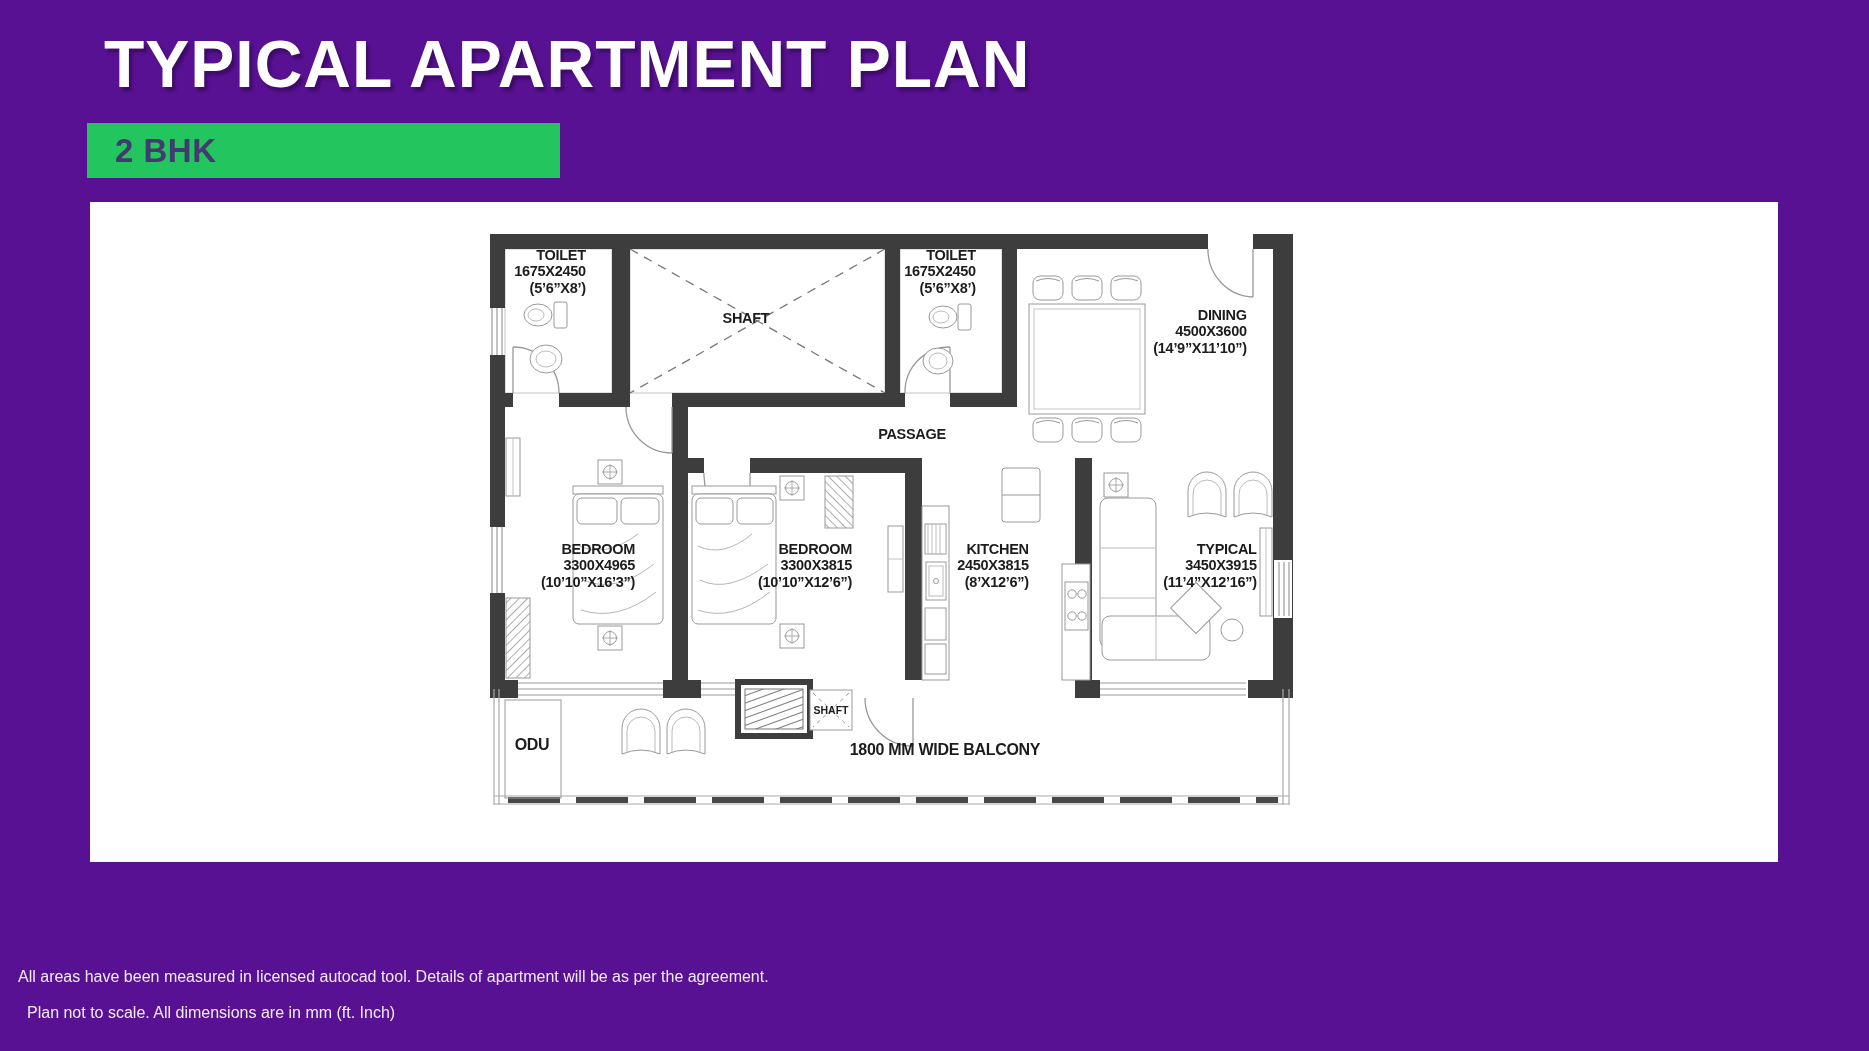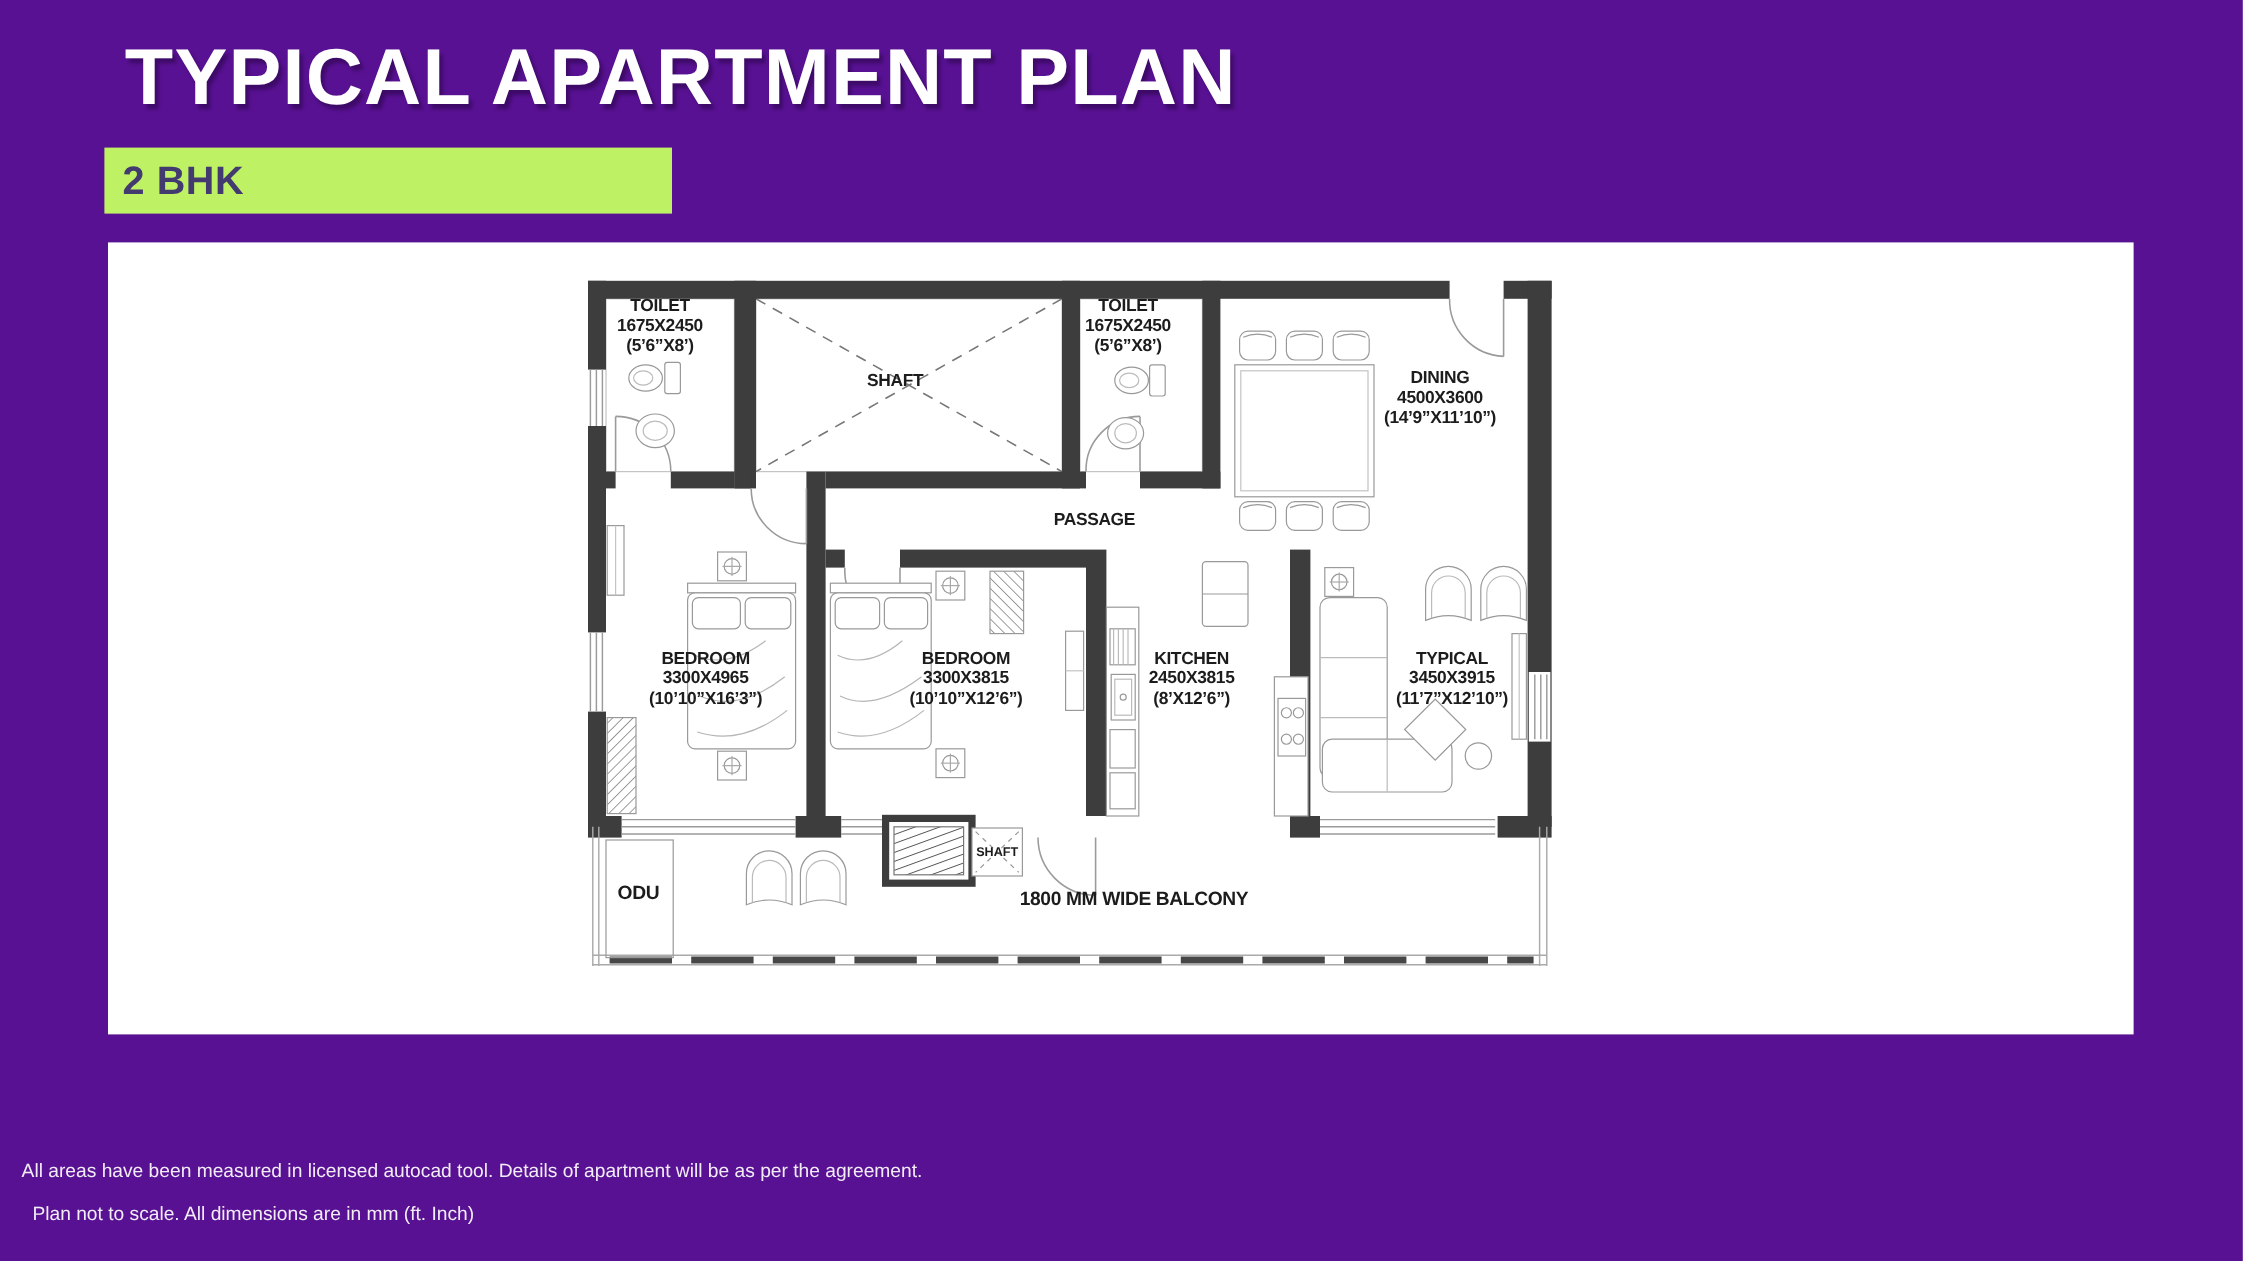--- a/index.html
+++ b/index.html
@@ -8,35 +8,35 @@
     background:#581192;
     font-family:"Liberation Sans",sans-serif;
   }
   .page-title{
     position:absolute;left:104px;top:26px;
     font-size:66px;font-weight:800;letter-spacing:1px;color:#ffffff;
     text-shadow:3px 4px 3px rgba(30,5,55,.45);
   }
   .unit-box{
     position:absolute;left:87px;top:123px;width:473px;height:55px;
-    background:#bef264;display:flex;align-items:center;
-    padding-left:15px;box-sizing:border-box;
+    background:#22c55e;display:flex;align-items:center;
+    padding-left:28px;box-sizing:border-box;
   }
   .unit-box .unit-label{
     font-size:33px;font-weight:700;color:#433a70;letter-spacing:.5px;
   }
   .panel{
     position:absolute;left:90px;top:202px;width:1688px;height:660px;
     background:#ffffff;
   }
   .plan-wrap{position:absolute;left:488px;top:230px;width:828px;height:582px;}
   .plan-wrap svg{position:absolute;left:0;top:0;}
   .rlabel{
     position:absolute;transform:translate(-50%,-50%);
-    text-align:center;color:#1c1c1c;white-space:nowrap;
+    text-align:right;color:#1c1c1c;white-space:nowrap;
     font-size:14.5px;font-weight:700;line-height:1.13;letter-spacing:-.3px;
   }
   .rlabel.small{font-size:10.5px;letter-spacing:0;}
   .rlabel.mid{font-size:16px;}
   .footnote{
     position:absolute;color:#f2ecf7;font-size:16px;
   }
   .fn1{left:18px;top:968px;}
   .fn2{left:27px;top:1004px;text-align:center;}
 </style>
@@ -311,21 +311,21 @@
       <div>(10’10”X12’6”)</div>
   </div>
   <div class="rlabel" style="left:505px;top:336px">
     <div>KITCHEN</div>
       <div>2450X3815</div>
       <div>(8’X12’6”)</div>
   </div>
   <div class="rlabel" style="left:722px;top:336px">
     <div>TYPICAL</div>
       <div>3450X3915</div>
-      <div>(11’7”X12’10”)</div>
+      <div>(11’4”X12’16”)</div>
   </div>
   <div class="rlabel mid" style="left:44px;top:515px">
     <div>ODU</div>
   </div>
   <div class="rlabel small" style="left:343px;top:481px">
     <div>SHAFT</div>
   </div>
   <div class="rlabel mid" style="left:457px;top:520px">
     <div>1800 MM WIDE BALCONY</div>
   </div>

